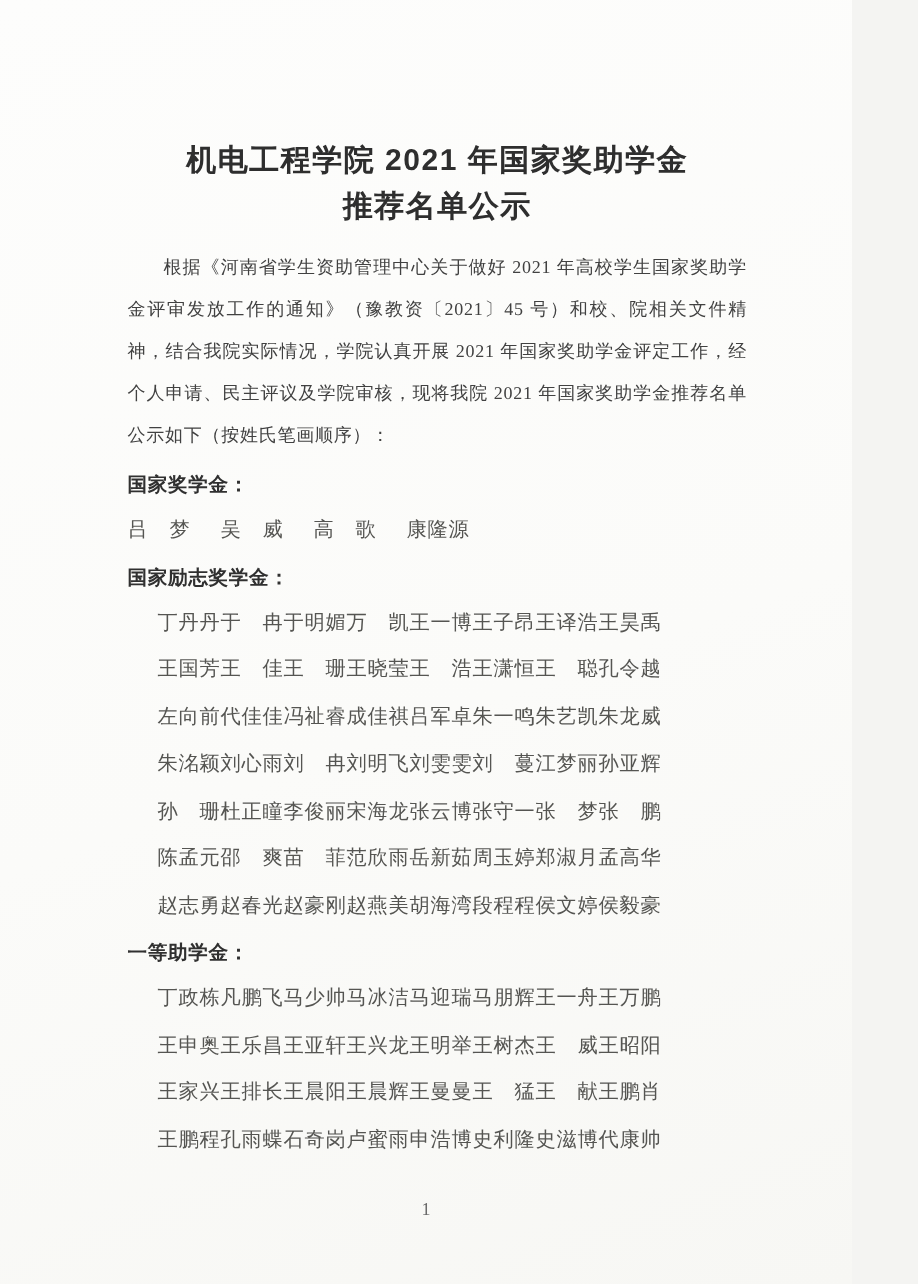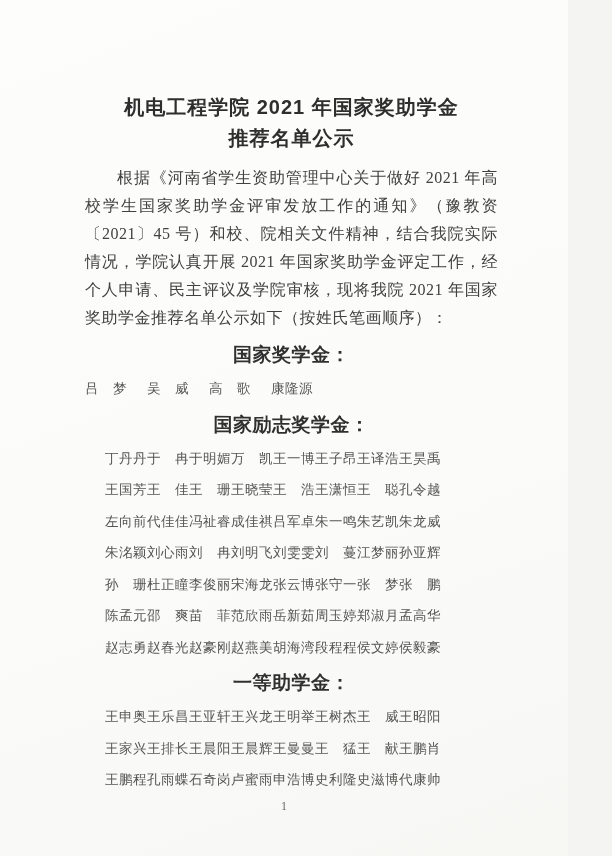--- a/index.html
+++ b/index.html
@@ -21,36 +21,35 @@
     text-align:center;
     font-family:"Liberation Sans","DejaVu Sans",sans-serif;
     font-weight:bold;
     color:#2e2e2e;
     font-size:20px;
     line-height:31px;
     margin:0 0 10px 0;
     letter-spacing:1px;
   }
   .intro{
-    font-size:16px;
+    font-size:12px;
     line-height:28px;
     text-align:justify;
     color:#414141;
     text-indent:2em;
     margin:0 0 8px 0;
     letter-spacing:0.5px;
   }
   .section-heading{
     font-family:"Liberation Sans","DejaVu Sans",sans-serif;
     font-weight:bold;
-    font-size:19px;
+    font-size:13px;
     color:#303030;
     margin:10px 0 12px 0;
     letter-spacing:0.5px;
-    text-align:center;
   }
   .name-rows{margin:0 0 2px 0;font-family:Liberation Mono, monospace;}
   .name-row{
     display:flex;
     margin:0 0 13.5px 0;
     font-size:13.5px;
     color:#555552;
     letter-spacing:0.5px;
     white-space:nowrap;
   }
@@ -163,20 +162,30 @@
           <span class="name">侯文婷</span>
           <span class="name">侯毅豪</span>
         </div>
       </div>
   </div>
 
   <div class="section">
     <h3 class="section-heading">一等助学金：</h3>
     <div class="name-rows">
         <div class="name-row full">
+          <span class="name">丁政栋</span>
+          <span class="name">凡鹏飞</span>
+          <span class="name">马少帅</span>
+          <span class="name">马冰洁</span>
+          <span class="name">马迎瑞</span>
+          <span class="name">马朋辉</span>
+          <span class="name">王一舟</span>
+          <span class="name">王万鹏</span>
+        </div>
+        <div class="name-row full">
           <span class="name">王申奥</span>
           <span class="name">王乐昌</span>
           <span class="name">王亚轩</span>
           <span class="name">王兴龙</span>
           <span class="name">王明举</span>
           <span class="name">王树杰</span>
           <span class="name">王　威</span>
           <span class="name">王昭阳</span>
         </div>
         <div class="name-row full">

